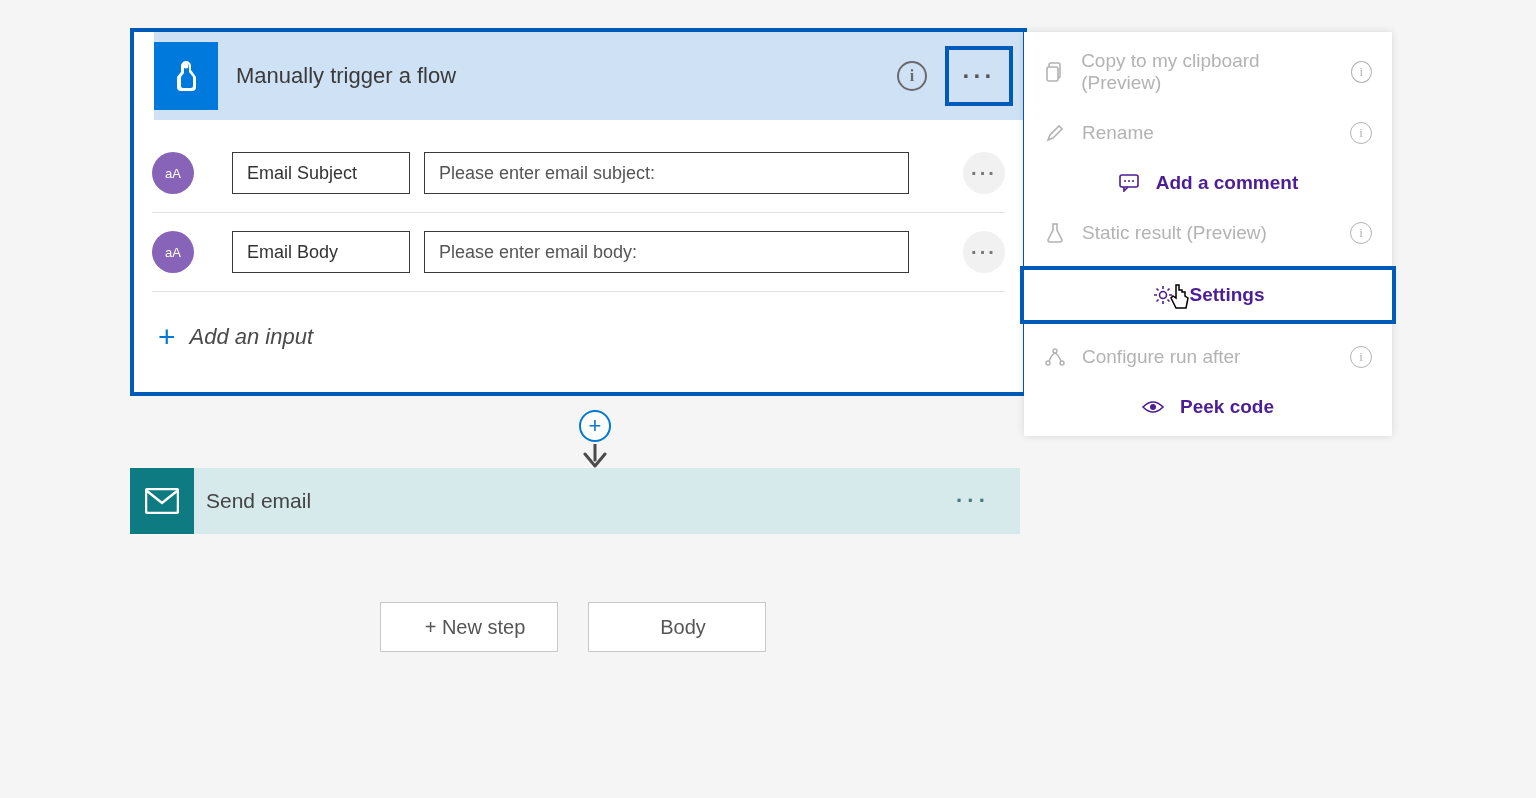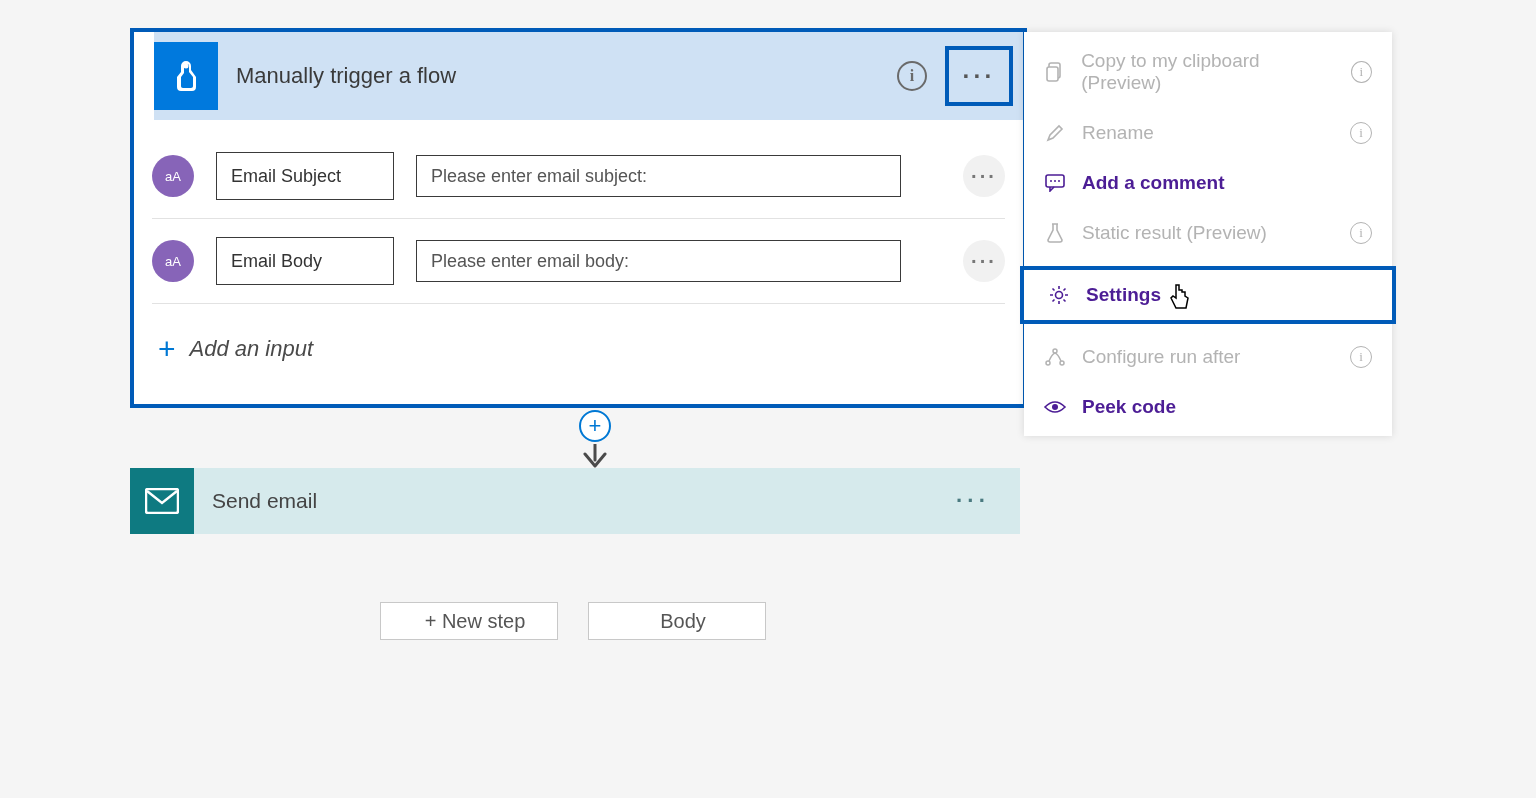--- a/index.html
+++ b/index.html
@@ -76,45 +76,46 @@
       font-size: 24px;
       letter-spacing: 3px;
       font-weight: bold;
       background: #cfe1f4;
     }
 
     .trigger-body { padding: 14px 18px 28px 18px; }
     .input-row {
       display: flex;
       align-items: center;
-      gap: 22px;
+      gap: 14px;
       padding: 18px 0;
       border-bottom: 1px solid #e2e2e2;
     }
     .field-icon {
       width: 42px;
       height: 42px;
       border-radius: 50%;
       background: #8764b8;
       color: #fff;
       display: flex;
       align-items: center;
       justify-content: center;
       font-size: 13px;
       flex-shrink: 0;
     }
     .field-name-box {
       border: 1px solid #3a3a3a;
       width: 178px;
-      height: 48px;
+      height: 42px;
       display: flex;
       align-items: center;
       padding: 0 14px;
       font-size: 18px;
       color: #333;
+      margin-left: 24px;
     }
     .field-value-box {
       border: 1px solid #3a3a3a;
       flex: 1;
       max-width: 485px;
       height: 42px;
       display: flex;
       align-items: center;
       padding: 16px 14px;
       font-size: 18px;
@@ -190,21 +191,21 @@
       height: 66px;
       background: #0e7a81;
       display: flex;
       align-items: center;
       justify-content: center;
       color: #fff;
     }
     .send-title {
       font-size: 21px;
       color: #444;
-      margin-left: 18px;
+      margin-left: 12px;
     }
     .send-menu {
       margin-left: auto;
       margin-right: 30px;
       color: #4a7a80;
       font-size: 22px;
       letter-spacing: 4px;
       font-weight: bold;
     }
 
@@ -212,21 +213,21 @@
     .bottom-buttons {
       position: absolute;
       left: 380px;
       top: 602px;
       display: flex;
       gap: 30px;
     }
     .btn {
       border: 1px solid #c8c8c8;
       background: #fff;
-      height: 38px;
+      height: 50px;
       min-width: 178px;
       display: flex;
       align-items: center;
       justify-content: center;
       font-size: 20px;
       color: #555;
       padding-left: 12px;
     }
 
     
@@ -240,20 +241,21 @@
       padding: 4px 0;
     }
     .menu-item {
       display: flex;
       align-items: center;
       gap: 16px;
       padding: 14px 20px;
       font-size: 19px;
       position: relative;
       cursor: pointer;
+      justify-content: center;
     }
     .menu-item.disabled { color: #b3b3b3; }
     .menu-item.enabled { color: #4c1d95; font-weight: bold; }
     .menu-item .mi-icon {
       width: 22px;
       display: flex;
       justify-content: center;
       color: inherit;
     }
     .menu-item .mi-info {

